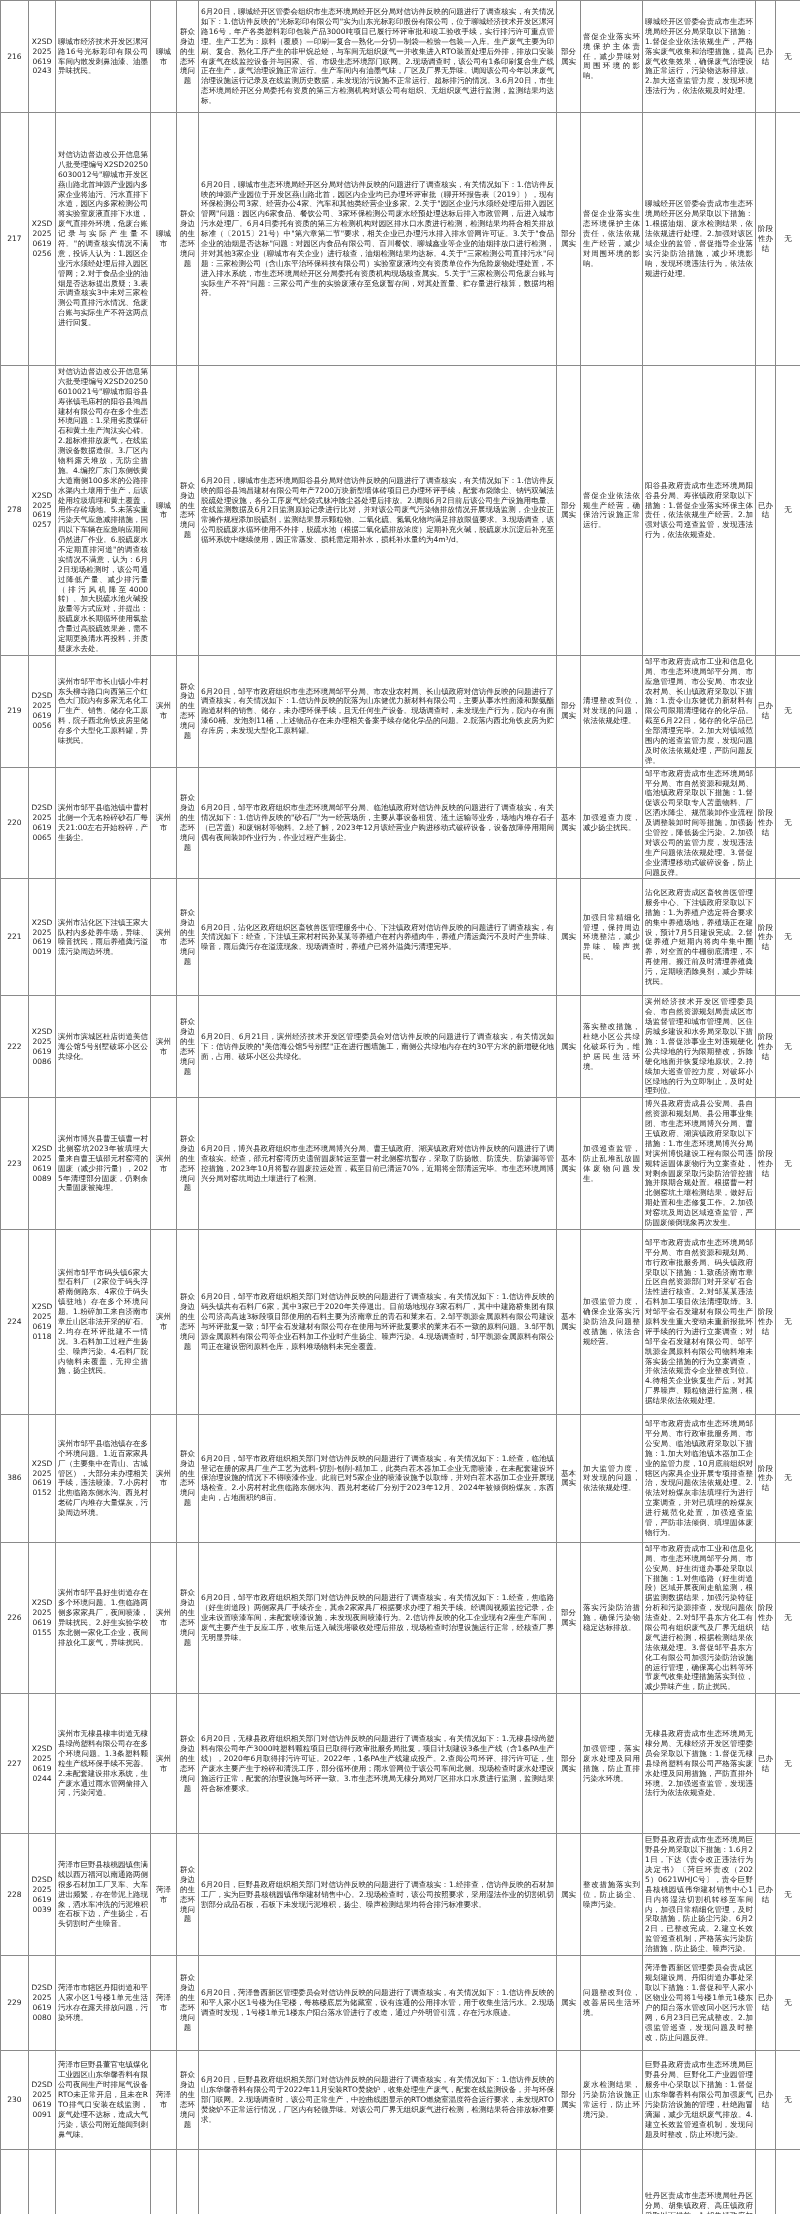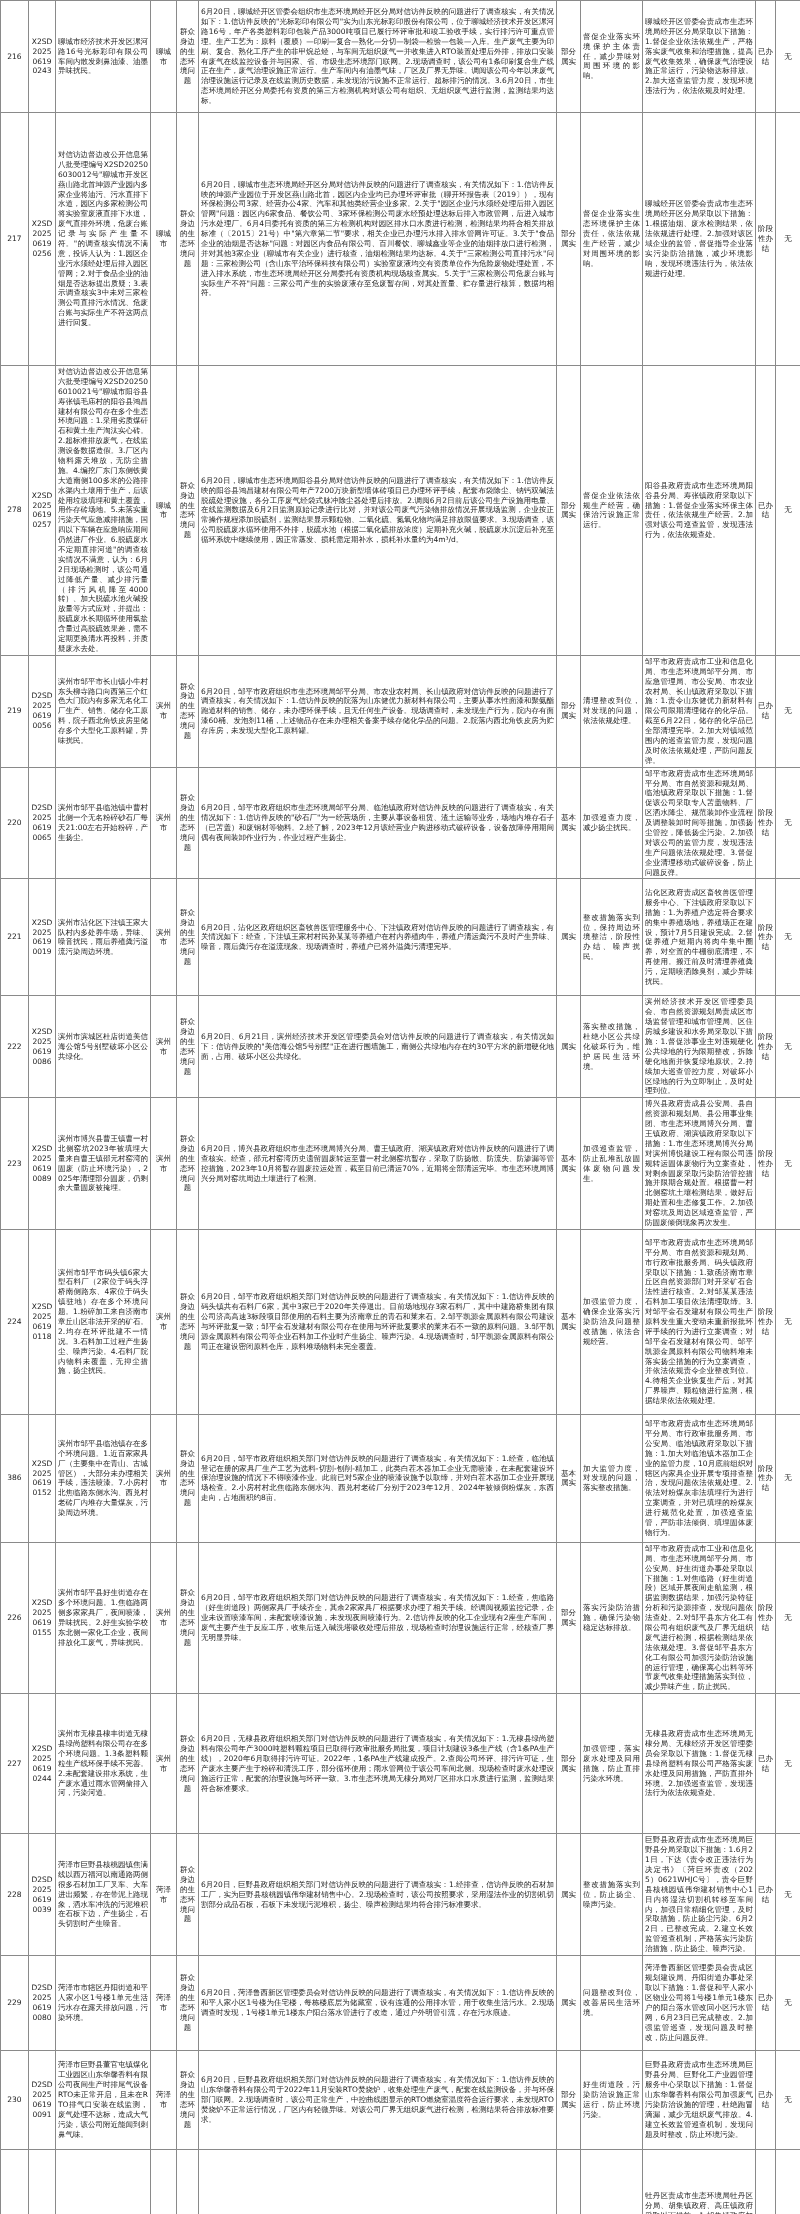--- a/index.html
+++ b/index.html
@@ -116,42 +116,42 @@
         <td class="c-center">无</td>
       </tr>
       <tr>
         <td class="c-center">221</td>
         <td class="c-center">X2SD202506190019</td>
         <td class="c-just">滨州市沾化区下洼镇王家大队村内多处养牛场，异味、噪音扰民，雨后养殖粪污溢流污染周边环境。</td>
         <td class="c-center">滨州市</td>
         <td class="c-center">群众身边的生态环境问题</td>
         <td class="c-just">6月20日，沾化区政府组织区畜牧兽医管理服务中心、下洼镇政府对信访件反映的问题进行了调查核实，有关情况如下：经查，下洼镇王家村村民孙某某等养殖户在村内养殖肉牛，养殖户清运粪污不及时产生异味、噪音，雨后粪污存在溢流现象。现场调查时，养殖户已将外溢粪污清理完毕。</td>
         <td class="c-center">属实</td>
-        <td class="c-just">整改措施落实到位，保持周边环境整洁，阶段性办结、噪声扰民。</td>
+        <td class="c-just">加强日常精细化管理，保持周边环境整洁，减少异味、噪声扰民。</td>
         <td class="c-just">沾化区政府责成区畜牧兽医管理服务中心、下洼镇政府采取以下措施：1.为养殖户选定符合要求的集中养殖场地，养殖场正在建设，预计7月5日建设完成。2.督促养殖户短期内将肉牛集中圈养，对空置的牛棚彻底清理，不再使用。搬迁前及时清理养殖粪污，定期喷洒除臭剂，减少异味扰民。</td>
         <td class="c-center">阶段性办结</td>
         <td class="c-center">无</td>
       </tr>
       <tr>
         <td class="c-center">222</td>
         <td class="c-center">X2SD202506190086</td>
         <td class="c-just">滨州市滨城区杜店街道美信海公馆5号别墅破坏小区公共绿化。</td>
         <td class="c-center">滨州市</td>
         <td class="c-center">群众身边的生态环境问题</td>
         <td class="c-just">6月20日、6月21日，滨州经济技术开发区管理委员会对信访件反映的问题进行了调查核实，有关情况如下：信访件反映的"美信海公馆5号别墅"正在进行围墙施工，南侧公共绿地内存在约30平方米的新增硬化地面，占用、破坏小区公共绿化。</td>
         <td class="c-center">属实</td>
         <td class="c-just">落实整改措施，杜绝小区公共绿化破坏行为，维护居民生活环境。</td>
         <td class="c-just">滨州经济技术开发区管理委员会、市自然资源规划局责成区市场监督管理和城市管理局、区住房城乡建设和水务局采取以下措施：1.督促涉事业主对违规硬化公共绿地的行为限期整改，拆除硬化地面并恢复绿地原状。2.持续加大巡查管控力度，对破坏小区绿地的行为立即制止，及时处理到位。</td>
         <td class="c-center">阶段性办结</td>
         <td class="c-center">无</td>
       </tr>
       <tr>
         <td class="c-center">223</td>
         <td class="c-center">X2SD202506190089</td>
-        <td class="c-just">滨州市博兴县曹王镇曹一村北侧窑坑2023年被填埋大量来自曹王镇邵元村窑湾的固废（防止环境污染），2025年清理部分固废，仍剩余大量固废被掩埋。</td>
+        <td class="c-just">滨州市博兴县曹王镇曹一村北侧窑坑2023年被填埋大量来自曹王镇邵元村窑湾的固废（减少排污量），2025年清理部分固废，仍剩余大量固废被掩埋。</td>
         <td class="c-center">滨州市</td>
         <td class="c-center">群众身边的生态环境问题</td>
         <td class="c-just">6月20日，博兴县政府组织市生态环境局博兴分局、曹王镇政府、湖滨镇政府对信访件反映的问题进行了调查核实。经查，邵元村窑湾历史遗留固废转运至曹一村北侧窑坑暂存，采取了防扬散、防流失、防渗漏等管控措施，2023年10月将暂存固废拉运处置，截至目前已清运70%，近期将全部清运完毕。市生态环境局博兴分局对窑坑周边土壤进行了检测。</td>
         <td class="c-center">基本属实</td>
         <td class="c-just">加强巡查监管，防止乱堆乱放固体废物问题发生。</td>
         <td class="c-just">博兴县政府责成县公安局、县自然资源和规划局、县公用事业集团、市生态环境局博兴分局、曹王镇政府、湖滨镇政府采取以下措施：1.市生态环境局博兴分局对滨州博悦建设工程有限公司违规转运固体废物行为立案查处，对剩余固废采取污染防治管控措施并限期合规处置。根据曹一村北侧窑坑土壤检测结果，做好后期处置和生态修复工作。2.加强对窑坑及周边区域巡查监管，严防固废倾倒现象再次发生。</td>
         <td class="c-center">阶段性办结</td>
         <td class="c-center">无</td>
       </tr>
       <tr>
@@ -168,21 +168,21 @@
         <td class="c-center">无</td>
       </tr>
       <tr>
         <td class="c-center">386</td>
         <td class="c-center">X2SD202506190152</td>
         <td class="c-just">滨州市邹平县临池镇存在多个环境问题。1.近百家家具厂（主要集中在青山、古城管区），大部分未办理相关手续，违法喷漆。7.小房村北焦临路东侧水沟、西兑村老砖厂内堆存大量煤灰，污染周边环境。</td>
         <td class="c-center">滨州市</td>
         <td class="c-center">群众身边的生态环境问题</td>
         <td class="c-just">6月20日，邹平市政府组织相关部门对信访件反映的问题进行了调查核实，有关情况如下：1.经查，临池镇登记在册的家具厂生产工艺为选料-切割-刨削-精加工，此类白茬木器加工企业无需喷漆，在未配套建设环保治理设施的情况下不得喷漆作业。此前已对5家企业的喷漆设施予以取缔，并对白茬木器加工企业开展现场检查。2.小房村村北焦临路东侧水沟、西兑村老砖厂分别于2023年12月、2024年被倾倒粉煤灰，东西走向，占地面积约8亩。</td>
         <td class="c-center">基本属实</td>
-        <td class="c-just">加大监管力度，对发现的问题，落实整改措施。</td>
+        <td class="c-just">加大监管力度，对发现的问题，依法依规处理。</td>
         <td class="c-just">邹平市政府责成市生态环境局邹平分局、市行政审批服务局、市公安局、临池镇政府采取以下措施：1.加大对临池镇木器加工企业的监管力度，10月底前组织对辖区内家具企业开展专项排查整治，发现问题依法依规处理。2.依法对粉煤灰非法填埋行为进行立案调查，并对已填埋的粉煤灰进行规范化处置，加强巡查监管，严防非法倾倒、填埋固体废物行为。</td>
         <td class="c-center">阶段性办结</td>
         <td class="c-center">无</td>
       </tr>
       <tr>
         <td class="c-center">226</td>
         <td class="c-center">X2SD202506190155</td>
         <td class="c-just">滨州市邹平县好生街道存在多个环境问题。1.焦临路两侧多家家具厂，夜间喷漆，异味扰民。2.好生实验学校东北侧一家化工企业，夜间排放化工废气，异味扰民。</td>
         <td class="c-center">滨州市</td>
         <td class="c-center">群众身边的生态环境问题</td>
@@ -233,21 +233,21 @@
         <td class="c-center">无</td>
       </tr>
       <tr>
         <td class="c-center">230</td>
         <td class="c-center">D2SD202506190091</td>
         <td class="c-just">菏泽市巨野县董官屯镇煤化工业园区山东华馨香料有限公司夜间生产时排尾气设备RTO未正常开启，且未在RTO排气口安装在线监测，废气处理不达标，造成大气污染，该公司附近能闻到刺鼻气味。</td>
         <td class="c-center">菏泽市</td>
         <td class="c-center">群众身边的生态环境问题</td>
         <td class="c-just">6月20日，巨野县政府组织相关部门对信访件反映的问题进行了调查核实，有关情况如下：1.信访件反映的山东华馨香料有限公司于2022年11月安装RTO焚烧炉，收集处理生产废气，配套在线监测设备，并与环保部门联网。2.现场调查时，该公司正常生产，中控曲线图显示的RTO燃烧室温度符合运行要求，未发现RTO焚烧炉不正常运行情况，厂区内有轻微异味。对该公司厂界无组织废气进行检测，检测结果符合排放标准要求。</td>
         <td class="c-center">部分属实</td>
-        <td class="c-just">好生街道段，污染防治设施正常运行，防止环境污染。</td>
+        <td class="c-just">废水检测结果，污染防治设施正常运行，防止环境污染。</td>
         <td class="c-just">巨野县政府责成市生态环境局巨野县分局、巨野化工产业园管理服务中心采取以下措施：1.督促山东华馨香料有限公司加强废气污染防治设施的管理，杜绝跑冒滴漏，减少无组织废气排放。4.建立长效监管巡查机制，发现问题及时整改，防止环境污染。</td>
         <td class="c-center">已办结</td>
         <td class="c-center">无</td>
       </tr>
       <tr>
         <td class="c-center">231</td>
         <td class="c-center">X2SD202506190013</td>
         <td class="c-just">菏泽市牡丹区存在多个环境问题。1.何楼街道沙土集污水未有效收集，异味扰民。2.胡集镇污水直排徐河，徐河下游入南四湖流域。3.高庄镇无污水处理设施，污水乱排。4.牡丹街道经四沟污水长流。</td>
         <td class="c-center">菏泽市</td>
         <td class="c-center">群众身边的生态环境问题</td>

